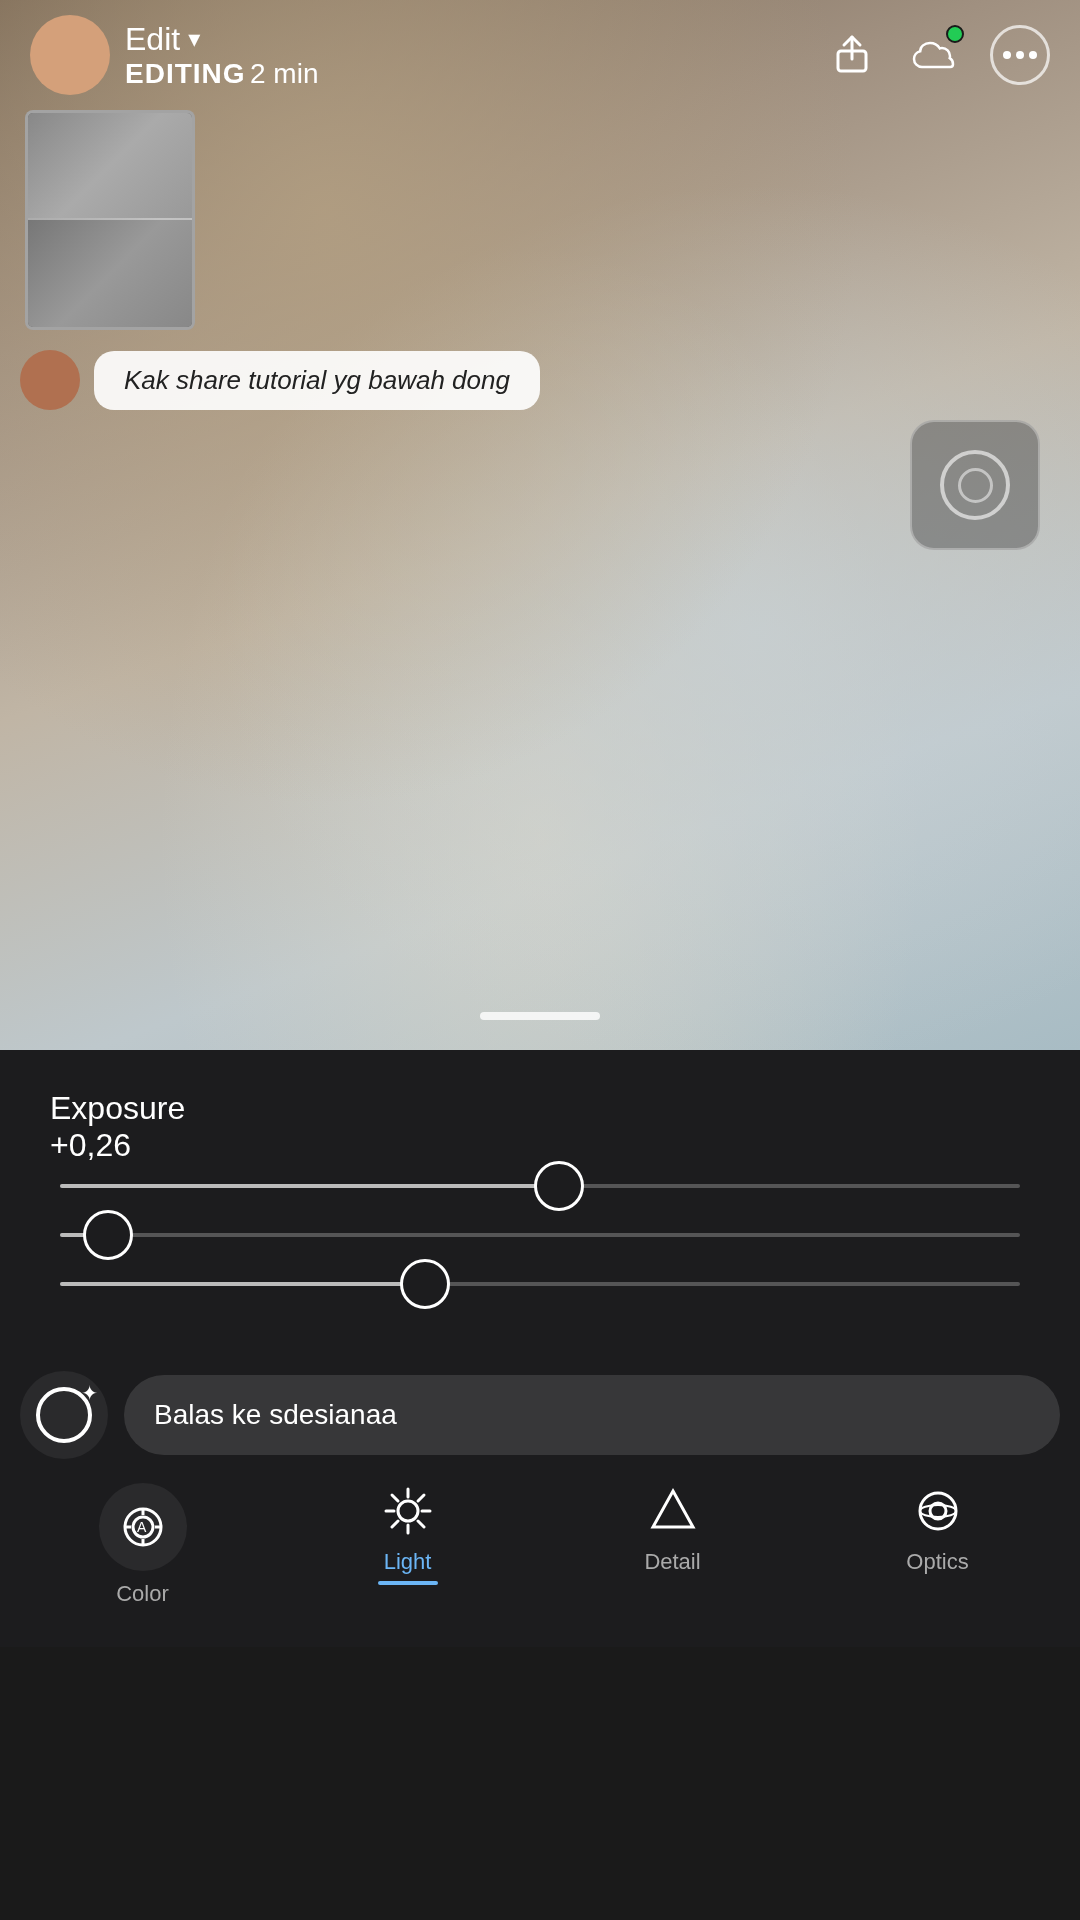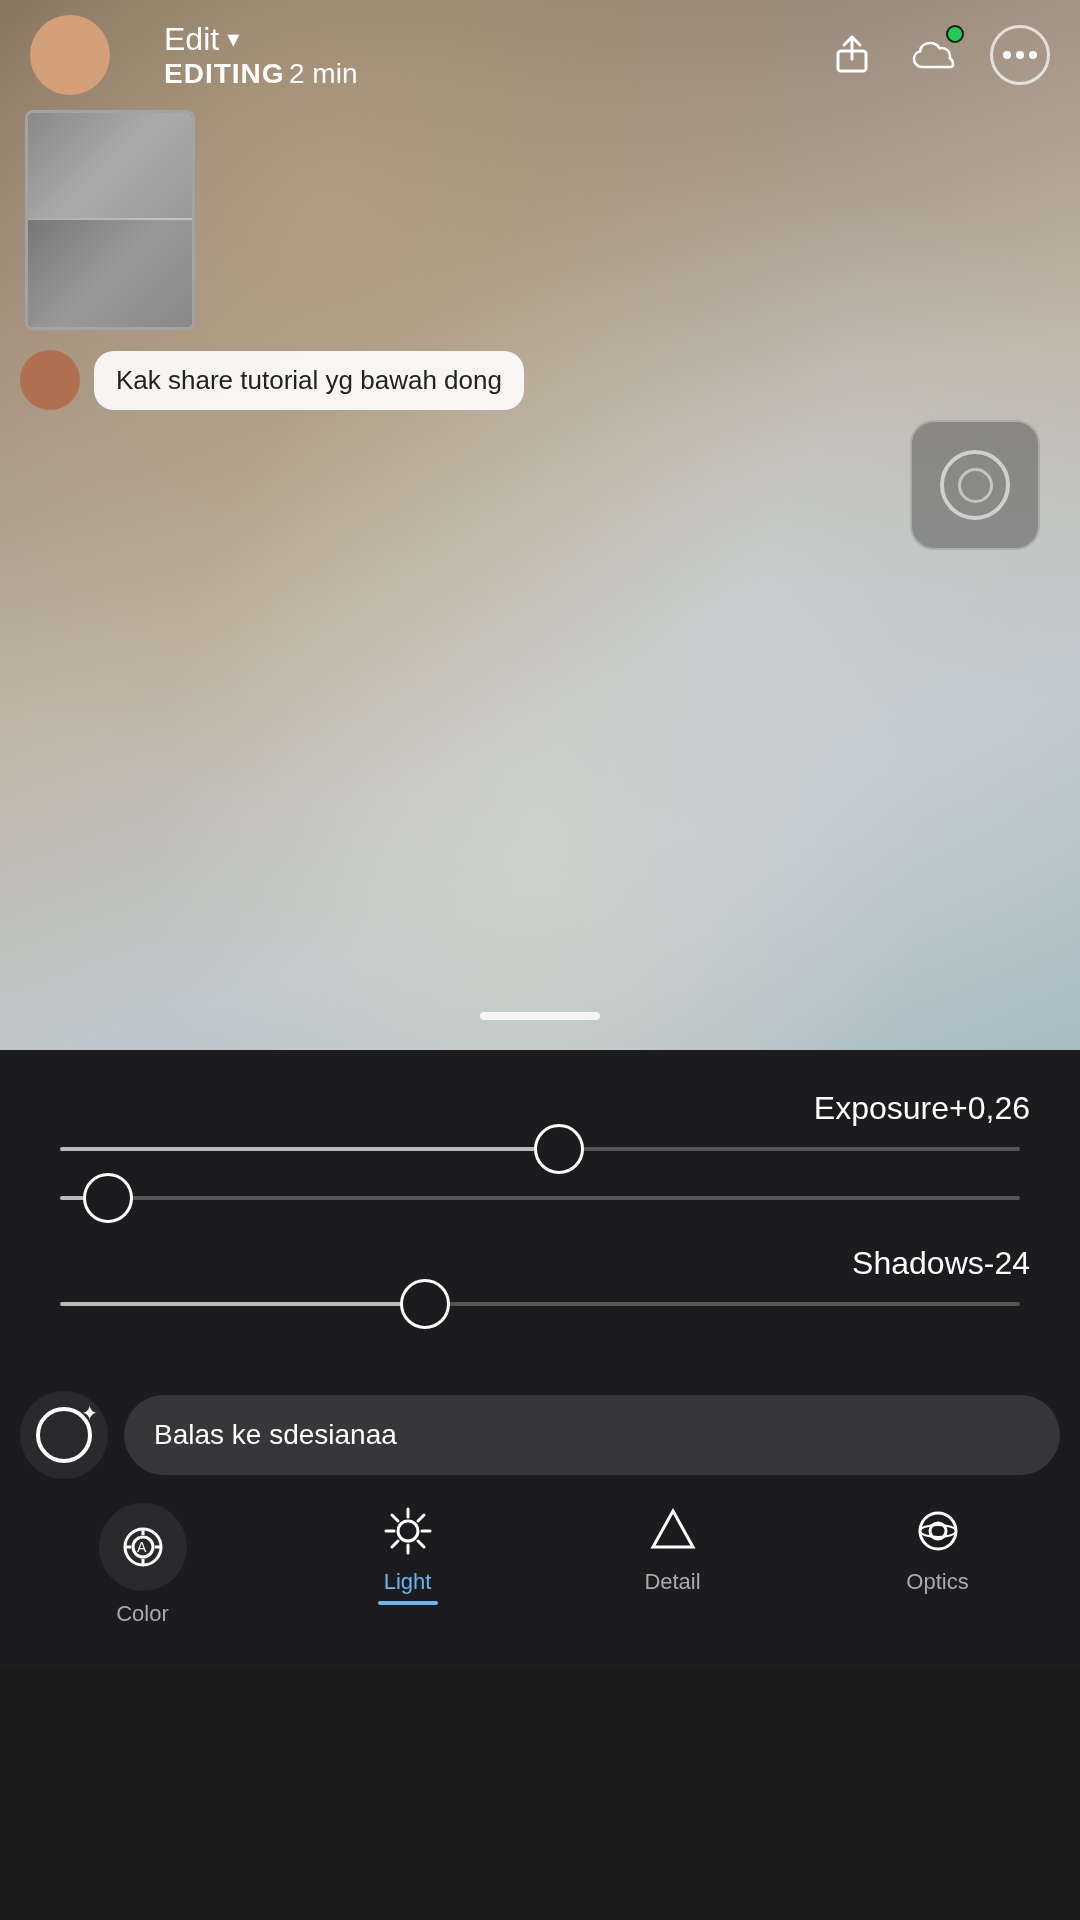--- a/index.html
+++ b/index.html
@@ -16,21 +16,20 @@
     .top-bar {
       position: absolute;
       top: 0;
       left: 0;
       right: 0;
       height: 110px;
       display: flex;
       align-items: center;
       padding: 28px 30px;
       z-index: 10;
-      gap: 39px;
     }
     .avatar-circle {
       width: 80px;
       height: 80px;
       border-radius: 50%;
       background: #d4a07a;
       flex-shrink: 0;
     }
     .edit-section {
       display: flex;
@@ -159,24 +158,25 @@
     .comment-avatar {
       width: 60px;
       height: 60px;
       border-radius: 50%;
       background: #b07050;
       flex-shrink: 0;
     }
     .comment-bubble {
       background: rgba(255,255,255,0.9);
       border-radius: 20px;
-      padding: 14px 22px;
+      padding: 14px 30px;
       font-size: 26px;
       color: #222;
       max-width: 450px;
+      font-style: italic;
     }
 
     
     .camera-overlay-btn {
       position: absolute;
       top: 420px;
       right: 40px;
       width: 130px;
       height: 130px;
       border-radius: 24px;
@@ -222,20 +222,21 @@
     }
 
     
     .slider-row {
       margin-bottom: 45px;
     }
     .slider-header {
       display: flex;
       justify-content: flex-end;
       margin-bottom: 20px;
+      flex-direction: column;
     }
     .slider-label {
       color: #fff;
       font-size: 32px;
       font-weight: 400;
     }
     .slider-value {
       color: #fff;
       font-size: 32px;
       font-weight: 300;
@@ -451,24 +452,20 @@
       <div class="slider-thumb" style="left:52%;"></div>
     </div>
   </div>
     <div class="slider-row">
     <div class="slider-track">
       <div class="slider-fill" style="left:0%; right:95%;"></div>
       <div class="slider-thumb" style="left:5%;"></div>
     </div>
   </div>
     <div class="slider-row">
-    <div class="slider-header">
-      <span class="slider-label">Shadows</span>
-      <span class="slider-value">-24</span>
-    </div>
     <div class="slider-track">
       <div class="slider-fill" style="left:0%; right:62%;"></div>
       <div class="slider-thumb" style="left:38%;"></div>
     </div>
   </div>
   </div>
 
 <div class="bottom-nav">
   <div class="bottom-input-row">
     <button class="camera-btn">

